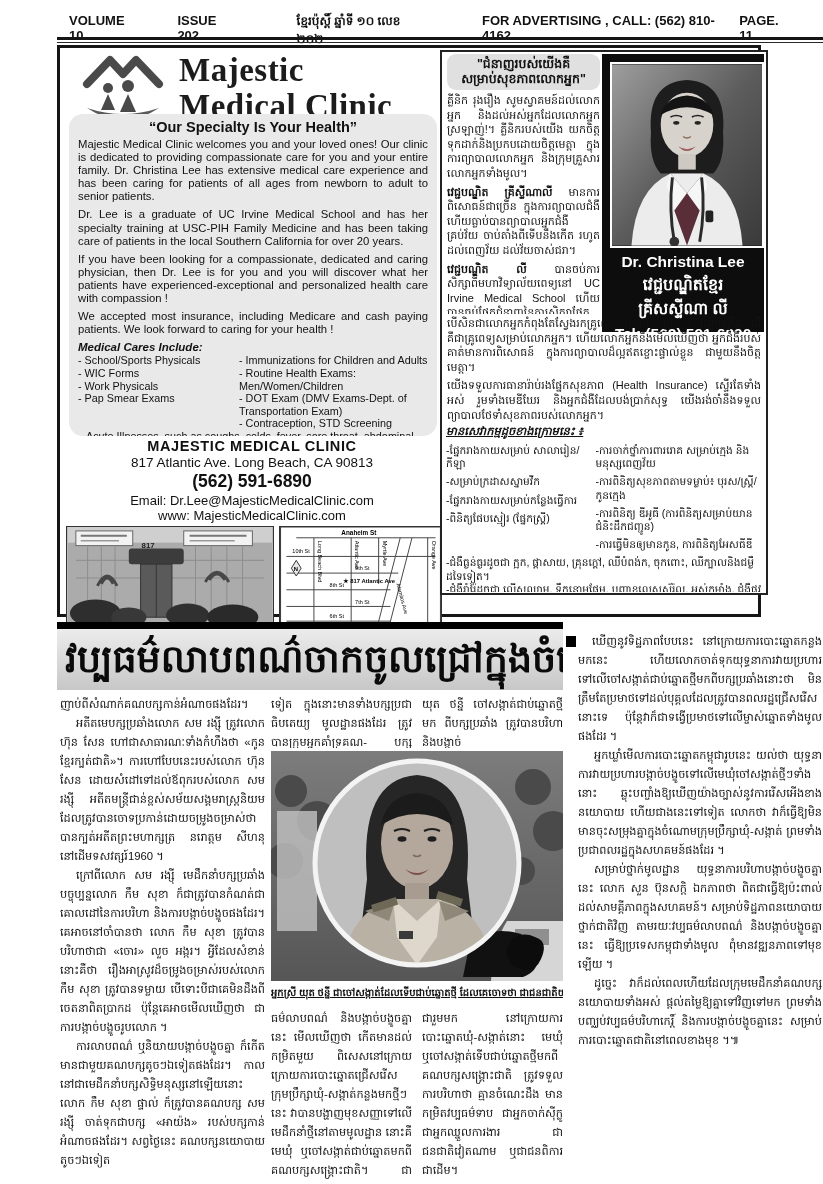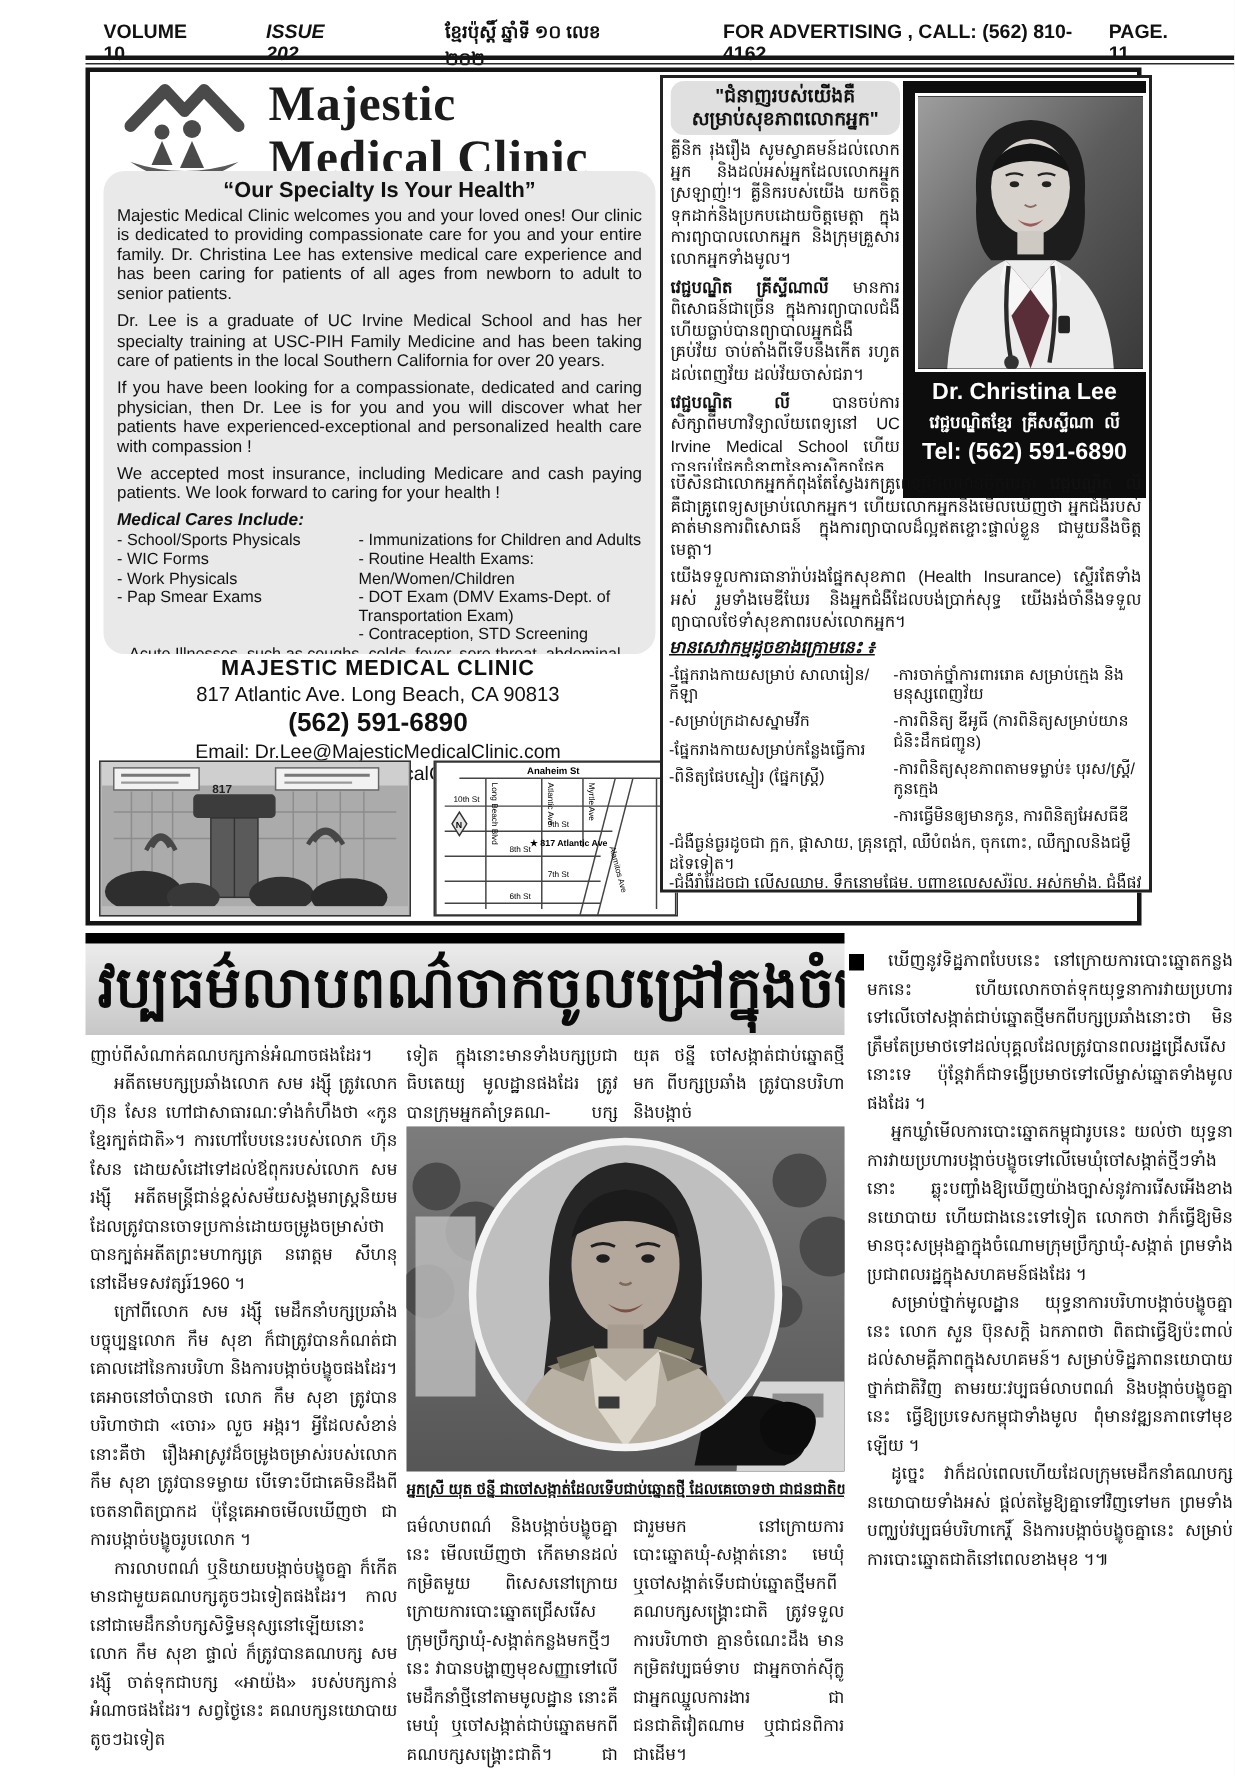--- a/index.html
+++ b/index.html
@@ -6,21 +6,21 @@
   body { background:#f2f2f2; }
   .page {
     position:relative; width:823px; height:1184px; margin:0 auto;
     background:#ffffff; overflow:hidden;
     font-family:"Liberation Sans", sans-serif; color:#111;
   }
   
   .masthead { position:absolute; left:57px; top:13px; width:766px; height:22px;
     display:flex; align-items:baseline; font-weight:bold; font-size:13px; }
   .mh-vol { margin-left:12px; }
-  .mh-issue { margin-left:36px;font-style:italic; }
+  .mh-issue { margin-left:36px; }
   .mh-kh { margin-left:56px; font-size:12px; }
   .mh-adv { margin-left:54px; }
   .mh-page { margin-left:auto; margin-right:28px; }
   .mh-rule1 { position:absolute; left:57px; top:37px; width:766px; height:3px; background:#151515; }
   .mh-rule2 { position:absolute; left:57px; top:42px; width:766px; height:1px; background:#2a2a2a; }
 
   
   .ad { position:absolute; left:57px; top:45px; width:704px; height:572px; border:3px solid #151515; background:#fff; }
   .ad-left { position:absolute; left:3px; top:0; width:378px; height:100%; }
   .logo-row { position:absolute; left:18px; top:4px; display:flex; align-items:flex-start; }
@@ -35,36 +35,36 @@
   .cares-cols ul, .cares-full { list-style:none; font-size:10.8px; line-height:12.6px; }
   .cares-cols ul.c1 { width:46%; }
   .cares-cols ul.c2 { width:54%; }
   .cares-full li { padding-left:2px; }
   .contact { position:absolute; left:0; top:390px; width:378px; text-align:center; }
   .contact .c-name  { font-weight:bold; font-size:14.5px; letter-spacing:0.6px; }
   .contact .c-addr  { font-size:13.5px; margin-top:1px; }
   .contact .c-phone { font-weight:bold; font-size:17.5px; margin-top:1px; }
   .contact .c-email { font-size:13px; margin-top:1px; }
   .contact .c-web   { font-size:13px; }
-  .photo-row { position:absolute; left:3px; top:459px; width:378px; height:104px; display:flex; gap:15px; }
+  .photo-row { position:absolute; left:3px; top:478px; width:378px; height:104px; display:flex; gap:5px; }
   .storefront { width:208px; height:104px; border:1px solid #333; background:#b9b9b9; }
   .mapbox { width:163px; height:104px; border:1px solid #333; background:#fff; }
 
   
   .ad-right { position:absolute; left:380px; top:2px; width:328px; height:545px; border:2px solid #222; background:#fff; }
   .kh-col { position:absolute; left:5px; top:2px; width:153px; overflow:hidden; height:260px; }
   .kh-head { background:#e0e0e0; border-radius:9px; text-align:center; font-weight:bold;
     font-size:12.5px; line-height:15px; padding:3px 2px; margin-bottom:3px; }
   .kh-col p, .kh-wide p { font-size:11px; line-height:14.6px; text-align:justify; margin-bottom:4px; }
   .kh-wide { position:absolute; left:5px; top:264px; width:314px; height:106px; overflow:hidden; }
   .doctor-card { position:absolute; left:160px; top:2px; width:162px; height:278px;
     background:#0d0d0d; padding:8px; text-align:center; }
   .doctor-photo { width:154px; height:186px; border:2px solid #fff; display:block; }
   .doc-name { color:#fff; font-weight:bold; font-size:15.5px; margin-top:5px; }
-  .doc-kh   { color:#fff; font-weight:bold; font-size:11px; margin-top:3px;font-family:Liberation Mono, monospace; }
+  .doc-kh   { color:#fff; font-weight:bold; font-size:16px; margin-top:3px; }
   .doc-tel  { color:#fff; font-weight:bold; font-size:15.5px; margin-top:3px; }
   .services { position:absolute; left:4px; top:372px; width:318px; height:168px; overflow:hidden; }
   .svc-head { font-weight:bold; font-style:italic; text-decoration:underline; font-size:11.5px; margin-bottom:3px; }
   .svc-cols { display:flex; }
   .svc-cols ul { list-style:none; font-size:10.6px; line-height:13.2px; }
   .svc-cols ul li { margin-bottom:5px; }
   .svc-cols .s1 { width:47%; padding-right:4px; }
   .svc-cols .s2 { width:53%; }
   .svc-full { list-style:none; font-size:10.6px; line-height:13.2px; }
 
@@ -288,22 +288,22 @@
         <div class="svc-head">មានសេវាកម្មដូចខាងក្រោមនេះ ៖</div>
         <div class="svc-cols">
           <ul class="s1">
             <li>-ផ្នែករាងកាយសម្រាប់ សាលារៀន/កីឡា</li>
             <li>-សម្រាប់ក្រដាសស្នាមវីក</li>
             <li>-ផ្នែករាងកាយសម្រាប់កន្លែងធ្វើការ</li>
             <li>-ពិនិត្យផែបស្មៀរ (ផ្នែកស្ត្រី)</li>
           </ul>
           <ul class="s2">
             <li>-ការចាក់ថ្នាំការពាររោគ សម្រាប់ក្មេង និងមនុស្សពេញវ័យ</li>
+            <li>-ការពិនិត្យសុខភាពតាមទម្លាប់៖ បុរស/ស្ត្រី/កូនក្មេង</li>
             <li>-ការពិនិត្យ ឌីអូធី (ការពិនិត្យសម្រាប់យានជំនិះដឹកជញ្ជូន)</li>
-            <li>-ការពិនិត្យសុខភាពតាមទម្លាប់៖ បុរស/ស្ត្រី/កូនក្មេង</li>
             <li>-ការធ្វើមិនឲ្យមានកូន, ការពិនិត្យអែសធីឌី</li>
           </ul>
         </div>
         <ul class="svc-full">
           <li>-ជំងឺធ្ងន់ធ្ងរដូចជា ក្អក, ផ្ដាសាយ, គ្រុនក្ដៅ, ឈឺបំពង់ក, ចុកពោះ, ឈឺក្បាលនិងជម្ងឺដទៃទៀត។</li>
           <li>-ជំងឺរ៉ាំរ៉ៃដូចជា លើសឈាម, ទឹកនោមផ្អែម, បញ្ហាខូលេសស្ទ័រ៉ល, អស់កម្លាំង, ជំងឺផ្លូវចិត្ត និងជំងឺដទៃទៀត។</li>
         </ul>
       </div>
     </div>
   </div>

